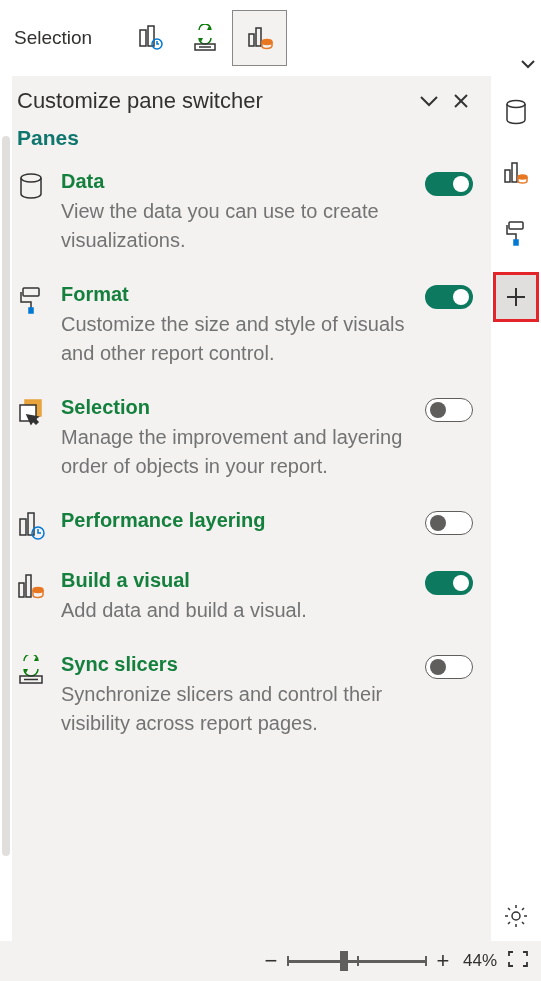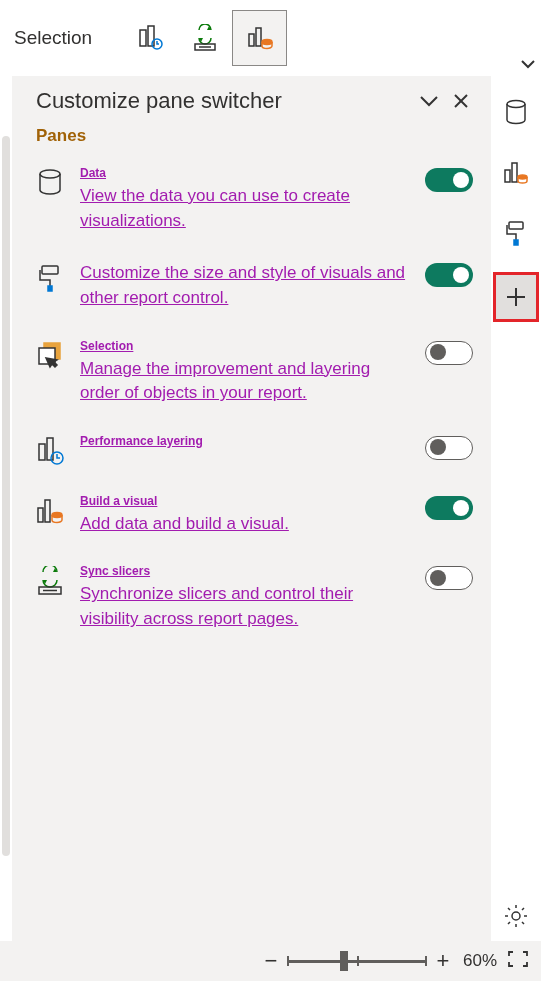--- a/index.html
+++ b/index.html
@@ -50,21 +50,21 @@
     .vert-scroll {
       width: 8px;
       background: #e1dfdd;
       border-radius: 4px;
       margin: 60px 2px 0 2px;
       height: 720px;
     }
     .panel {
       flex: 1;
       background: #f3f2f1;
-      padding: 12px 18px 12px 24px;
+      padding: 12px 18px 12px 5px;
       overflow: hidden;
     }
     .panel-header {
       display: flex;
       align-items: center;
       justify-content: space-between;
       margin-bottom: 12px;
     }
     .panel-title {
       font-size: 22px;
@@ -73,52 +73,50 @@
     .panel-header-actions {
       display: flex;
       gap: 8px;
     }
     .hdr-icon {
       width: 24px; height: 24px;
       display: flex; align-items: center; justify-content: center;
       cursor: pointer; color: #323130;
     }
     .section-title {
-      font-size: 17px;
+      font-size: 21px;
       font-weight: 600;
-      color: #a16207;
+      color: #0f766e;
       margin: 4px 0 20px 0;
     }
     .pane-item {
       display: flex;
       margin-bottom: 28px;
     }
     .pane-icon-col {
       width: 44px;
       flex-shrink: 0;
       display: flex;
       justify-content: flex-start;
       padding-top: 2px;
     }
     .pane-content {
       flex: 1;
       padding-right: 8px;
     }
     .pane-name {
-      font-size: 12px;
+      font-size: 20px;
       font-weight: 600;
-      color: #a21caf;
+      color: #15803d;
       margin-bottom: 4px;
-      text-decoration: underline;
     }
     .pane-desc {
-      font-size: 17px;
-      color: #a21caf;
+      font-size: 20px;
+      color: #737373;
       line-height: 1.45;
-      text-decoration: underline;
     }
     .toggle-col {
       width: 56px;
       flex-shrink: 0;
       display: flex;
       justify-content: flex-end;
       padding-top: 2px;
     }
     .toggle {
       width: 48px;
@@ -311,20 +309,21 @@
 
     <div class="pane-item">
       <div class="pane-icon-col">
         <svg width="28" height="30" viewBox="0 0 28 30" stroke="#333" fill="none" stroke-width="1.5">
           <rect x="6" y="3" width="16" height="8" rx="1"></rect>
             <path d="M4 7v10h10v8"></path>
             <rect x="12" y="23" width="4" height="5" fill="#0078d4" stroke="#0078d4"></rect>
         </svg>
       </div>
       <div class="pane-content">
+        <div class="pane-name">Format</div>
         <div class="pane-desc">Customize the size and style of visuals and other report control.</div>
       </div>
       <div class="toggle-col">
           <div class="toggle on">
             <div class="thumb"></div>
           </div>
         </div>
     </div>
 
 
@@ -451,21 +450,21 @@
   <div class="zoom-slider">
     <span class="zoom-btn">−</span>
     <div class="slider-track">
       <div class="slider-tick t1"></div>
         <div class="slider-tick t2"></div>
         <div class="slider-tick t3"></div>
       <div class="slider-thumb"></div>
     </div>
     <span class="zoom-btn">+</span>
   </div>
-  <span>60%</span>
+  <span>44%</span>
   <span>
     <svg width="22" height="18" viewBox="0 0 22 18" stroke="#333" fill="none" stroke-width="1.8">
         <polyline points="2 6 2 2 6 2"></polyline>
         <polyline points="16 2 20 2 20 6"></polyline>
         <polyline points="20 12 20 16 16 16"></polyline>
         <polyline points="6 16 2 16 2 12"></polyline>
       </svg>
   </span>
 </div>
 

